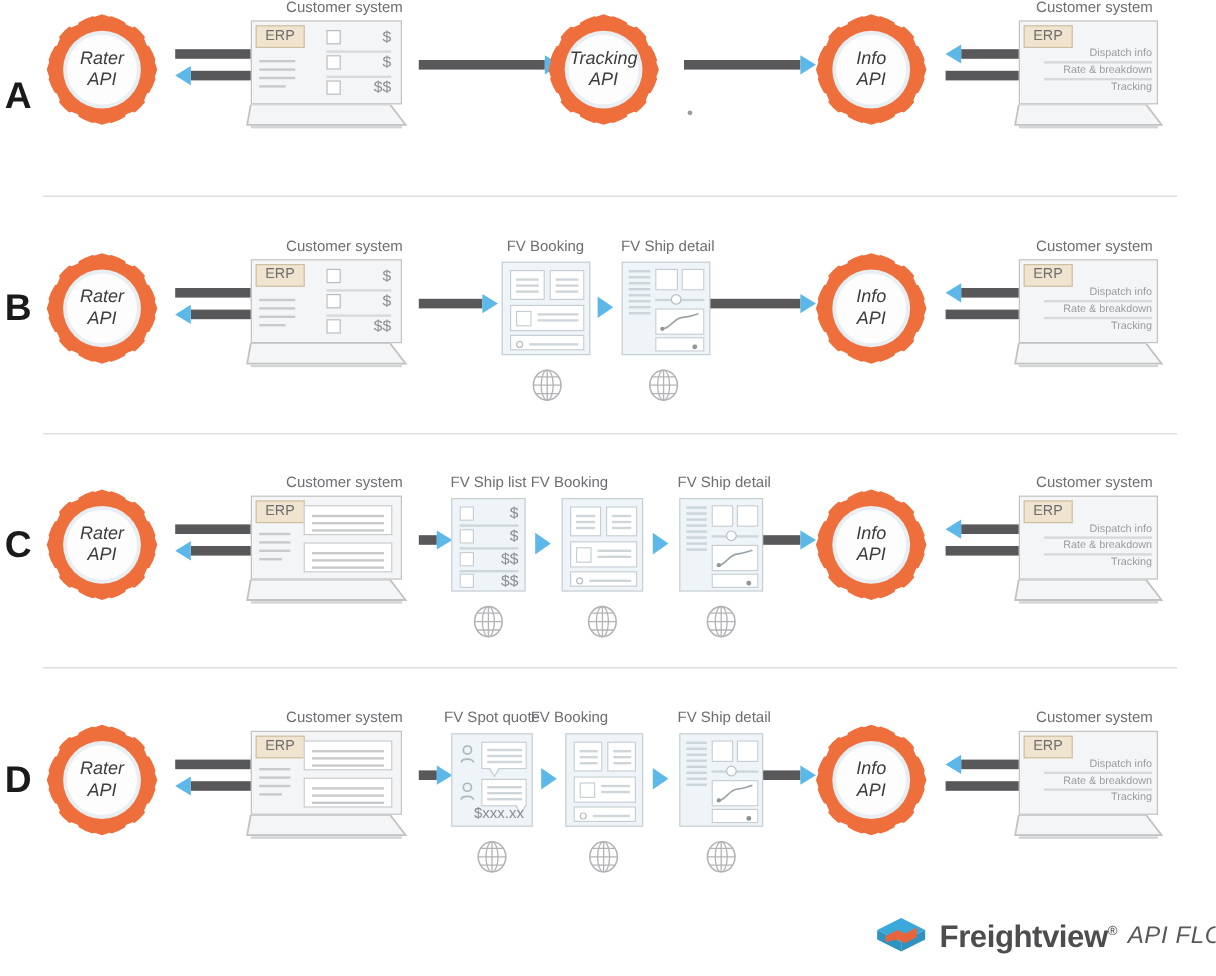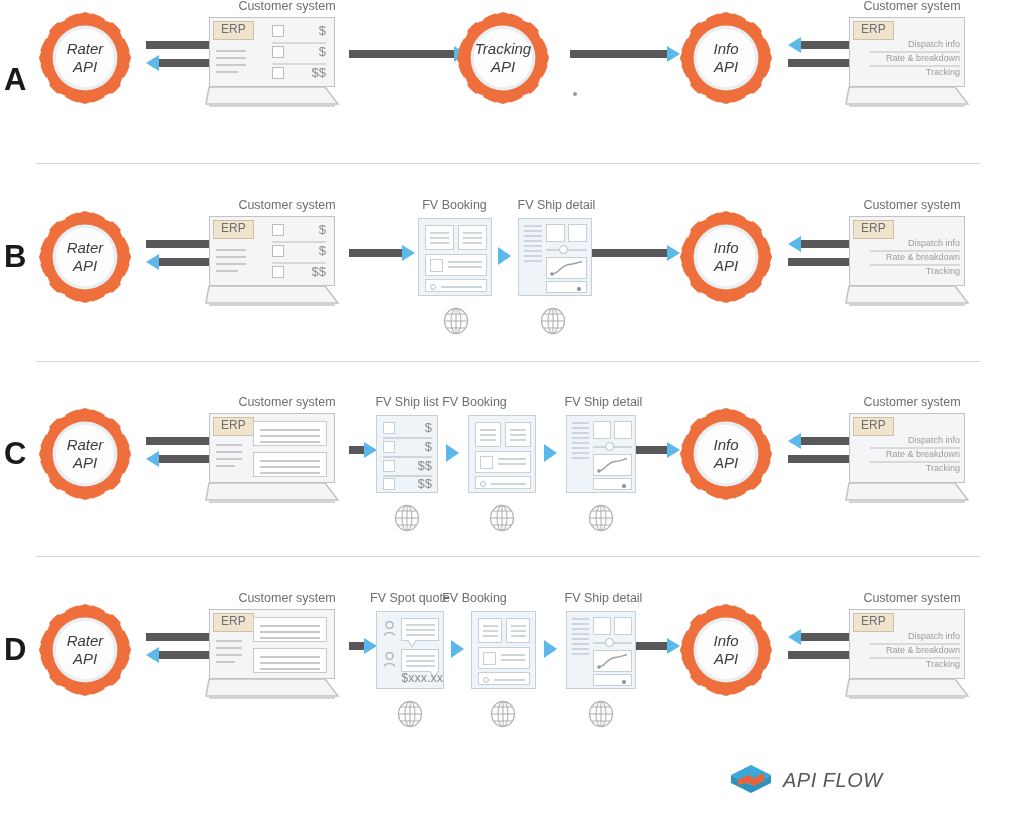--- a/index.html
+++ b/index.html
@@ -704,21 +704,21 @@
           <path d="M1.4 14.5 C1.4 10.6 11.6 10.6 11.6 14.5" fill="none" stroke="#aeb7bb" stroke-width="1.4"></path>
         </svg>
       </div>
       <div class="bubble" style="left:24px; top:37px; width:38px; height:23px;">
         <div class="bline" style="position:absolute; left:4px; top:5px; width:29px; background:#cfd6da;"></div>
         <div class="bline" style="position:absolute; left:4px; top:10px; width:29px; background:#cfd6da;"></div>
         <div class="bline" style="position:absolute; left:4px; top:15px; width:29px; background:#cfd6da;"></div>
       </div>
       <div class="bubble-tail" style="left:52px; top:59px;"></div>
 
-      <div class="price" style="left:18px; top:59px; width:48px; text-align:right;">$xxx.xx</div>
+      <div class="price" style="left:18px; top:59px; width:48px; text-align:left;">$xxx.xx</div>
     </div>
     <div class="globe" style="left:396px; top:121px;">
       <svg width="28" height="30" viewBox="0 0 28 30" aria-hidden="true">
         <ellipse cx="14" cy="15" rx="11.5" ry="12.5" fill="none" stroke="#b2b3b5" stroke-width="1.3"></ellipse>
         <ellipse cx="14" cy="15" rx="5" ry="12.5" fill="none" stroke="#b2b3b5" stroke-width="1.1"></ellipse>
         <line x1="14" y1="2.5" x2="14" y2="27.5" stroke="#b2b3b5" stroke-width="1.1"></line>
         <line x1="2.5" y1="15" x2="25.5" y2="15" stroke="#b2b3b5" stroke-width="1.1"></line>
         <line x1="4.3" y1="8" x2="23.7" y2="8" stroke="#b2b3b5" stroke-width="1.1"></line>
         <line x1="4.3" y1="22" x2="23.7" y2="22" stroke="#b2b3b5" stroke-width="1.1"></line>
       </svg>
@@ -841,16 +841,17 @@
 
   <div class="brand" style="left:728px; top:762px;">
     <span style="display:block;">
       <svg width="46" height="32" viewBox="0 0 46 32" aria-hidden="true">
         <polygon points="3,13 23,3 43,13 23,23" fill="#3aa8d8"></polygon>
         <polygon points="3,13 3,21 23,31 23,23" fill="#2e93c0"></polygon>
         <polygon points="23,23 23,31 43,21 43,13" fill="#2e93c0"></polygon>
         <path d="M10,18 L20,13 L26,16 L36,11 L36,19 L26,24 L20,21 L10,23 Z" fill="#e8643c"></path>
       </svg>
     </span>
+    <span class="brand-name"><span>Freightview</span><span class="brand-reg">®</span></span>
     <span class="brand-sub">API FLOW</span>
   </div>
 
 </div>
 
 </body></html>

